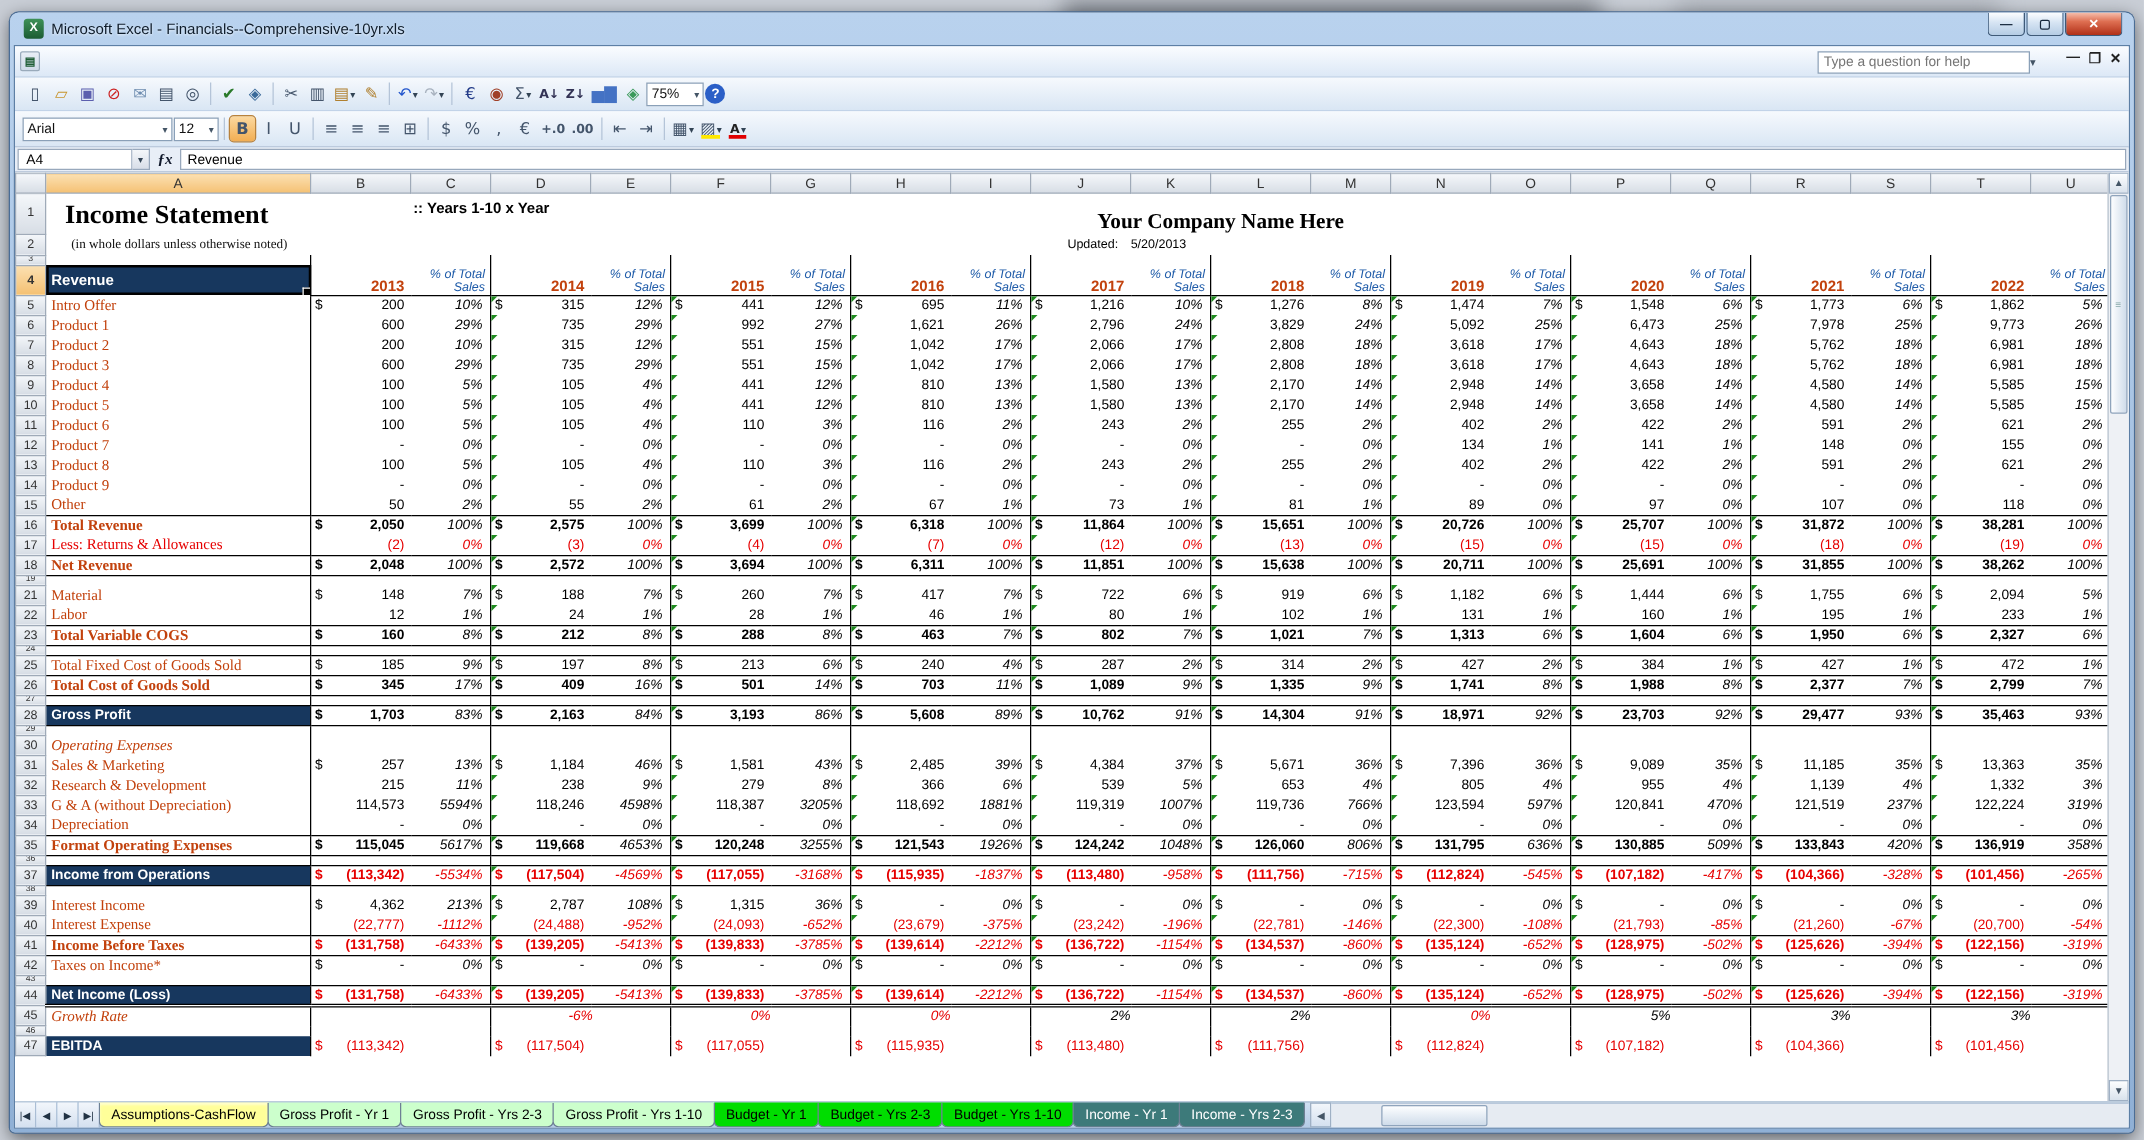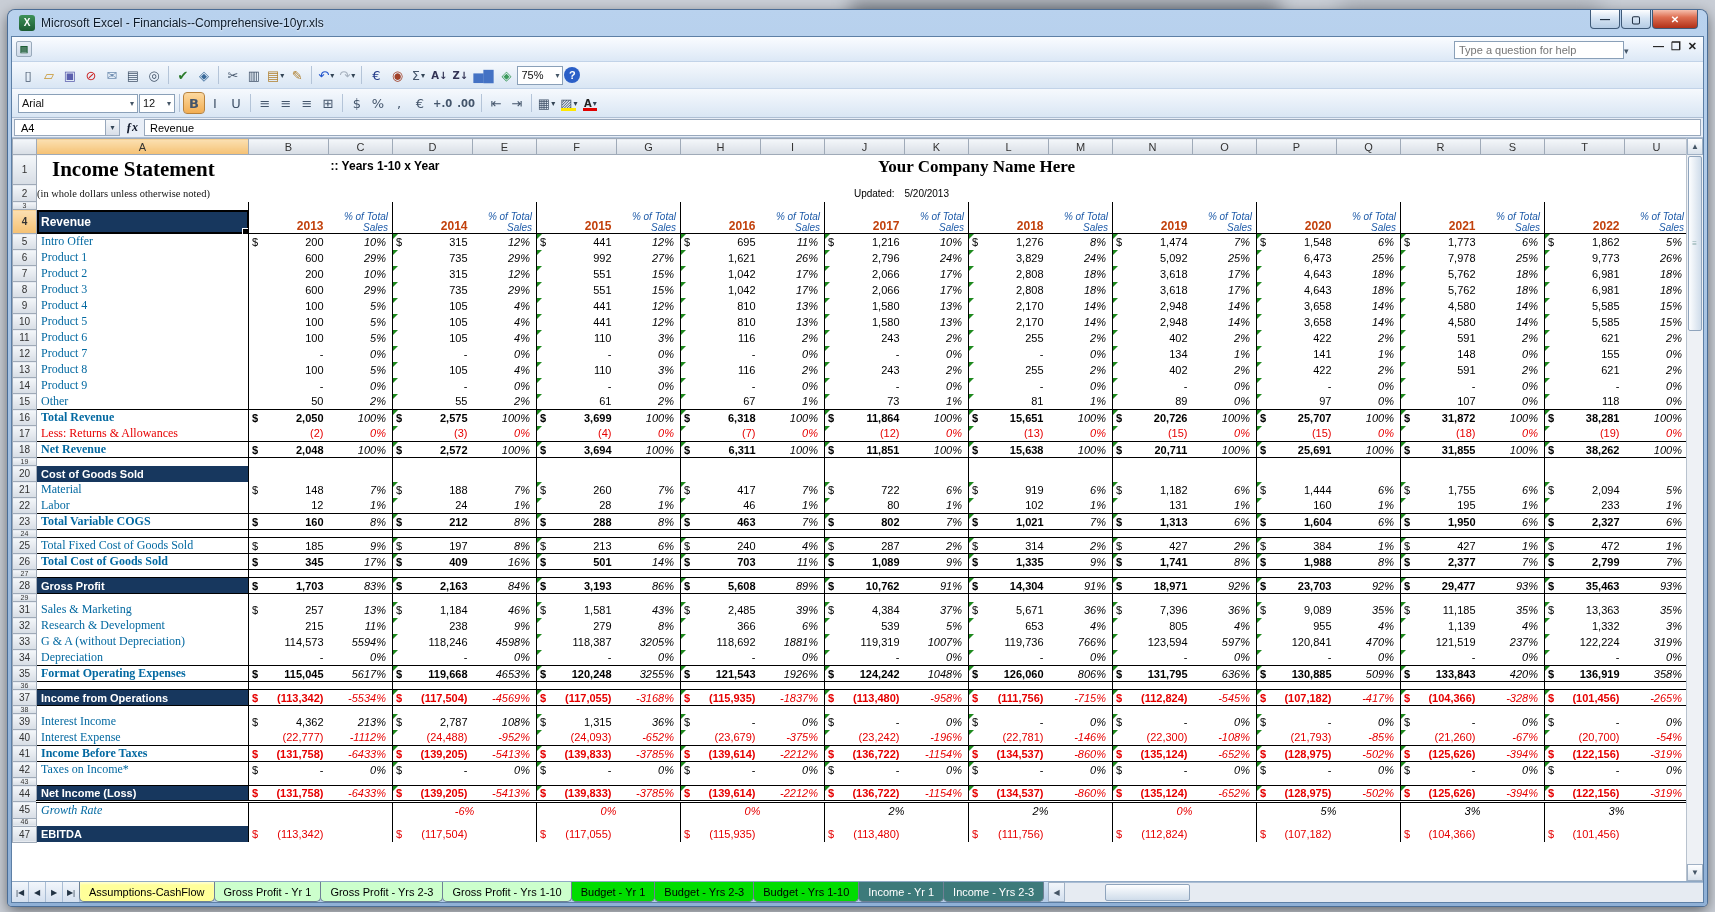--- a/index.html
+++ b/index.html
@@ -62,21 +62,21 @@
   .gridwrap{flex:1;background:#fff;position:relative;overflow:hidden}
   table{border-collapse:collapse;table-layout:fixed;width:1676px}
   td,th{overflow:hidden;white-space:nowrap;padding:0;vertical-align:middle}
   tr{height:16px}
   tr.rt{height:30px}tr.rs{height:17px}tr.rh{height:8px}tr.r4{height:24px}
   .ch{background:linear-gradient(#f4f7fa,#d7dde5);border:1px solid #9faab8;font:11px "Liberation Sans",sans-serif;font-weight:normal;color:#333;text-align:center}
   .ch.selh{background:linear-gradient(#fbe0b2,#f5c173)}
   .rn{background:linear-gradient(#f4f7fa,#d7dde5);border:1px solid #9faab8;font:10px "Liberation Sans",sans-serif;color:#333;text-align:center}
   .rn.selh{background:linear-gradient(#fbe0b2,#f5c173);font-weight:bold}
   .rn.hidn{font-size:7px;line-height:6px}
-  .lab{font:12px "Liberation Serif",serif;color:#0369a1;padding-left:4px}
+  .lab{font:12px "Liberation Serif",serif;color:#c2410c;padding-left:4px}
   .lab.bold{font-weight:bold}
   .lab.it{font-style:italic}
   .lab.red{color:#e60000}
   .lab.navy{background:#17375e;color:#fff;font:bold 11px "Liberation Sans",sans-serif;padding-left:4px}
   .selcell{background:#17375e;color:#fff;font:bold 12px "Liberation Sans",sans-serif;padding-left:4px;outline:2px solid #000;outline-offset:-2px;position:relative}
   .selcell::after{content:"";position:absolute;right:0;bottom:0;width:5px;height:5px;background:#000;border-top:1px solid #fff;border-left:1px solid #fff}
   .yh{color:#c2410c;font:bold 12px "Liberation Sans",sans-serif;text-align:right;padding-right:5px;vertical-align:bottom}
   .ph{color:#1d5aa8;font:italic 10px "Liberation Sans",sans-serif;line-height:11px;text-align:right;padding-right:4px;vertical-align:bottom}
   .val{font:11px "Liberation Sans",sans-serif;text-align:right;padding-right:5px;position:relative}
   .val .ds{float:left;margin-left:3px}
@@ -84,23 +84,23 @@
   .pct{font:italic 11px "Liberation Sans",sans-serif;text-align:right;padding-right:6px}
   .grow{font:italic 11px "Liberation Sans",sans-serif;text-align:center}
   .grp{border-left:1px solid #000}
   .br{border-right:1px solid #000}
   .bt{border-top:1px solid #000}
   .bb{border-bottom:1px solid #000}
   .bb2{border-bottom:3px double #000}
   .red{color:#e60000}
   .tri::before{content:"";position:absolute;left:0;top:0;border-top:5px solid #1e8a1e;border-right:5px solid transparent}
   .tA{font:bold 21px "Liberation Serif",serif;padding-left:15px}
-  .tSub{font:10.5px "Liberation Serif",serif;padding-left:0;color:#111}
+  .tSub{font:10.5px "Liberation Serif",serif;padding-left:20px;color:#111}
   .rangeL{font:bold 12px "Liberation Sans",sans-serif;padding-left:2px;vertical-align:top;padding-top:4px}
-  .compN{font:bold 17px "Liberation Serif",serif;text-align:center;vertical-align:top;padding-top:2px}
+  .compN{font:bold 17px "Liberation Serif",serif;text-align:center;vertical-align:top;padding-top:12px}
   .updL{font:10px "Liberation Sans",sans-serif;text-align:right;padding-right:10px}
   .updD{font:10px "Liberation Sans",sans-serif;text-align:left}
 
   
   .vscroll{position:absolute;top:0;right:0;bottom:0;width:17px;background:#eef1f5;border-left:1px solid #b8c2ce}
   .varr{height:17px;background:linear-gradient(#fdfeff,#d9e2ec);border:1px solid #9fb0c4;display:flex;align-items:center;justify-content:center;font-size:8px;color:#456;cursor:pointer}
   .varr.dn{position:absolute;bottom:0;left:0;right:0}
   .vthumb{position:absolute;top:18px;left:1px;right:1px;height:175px;border:1px solid #8fa4bc;border-radius:2px;
     background:linear-gradient(90deg,#fdfeff,#cfdcea);cursor:grab;display:flex;align-items:center;justify-content:center;color:#8aa;font-size:8px;letter-spacing:1px}
 
@@ -772,44 +772,20 @@
               <td class="grp"></td>
               <td class=""></td>
               <td class="grp"></td>
               <td class=""></td>
               <td class="grp"></td>
               <td class=""></td>
               <td class="grp"></td>
               <td class="br"></td>
             </tr>
             <tr>
-              <td class="rn">20</td>
-              <td class="lab navy">Cost of Goods Sold</td>
-              <td class="grp"></td>
-              <td class=""></td>
-              <td class="grp"></td>
-              <td class=""></td>
-              <td class="grp"></td>
-              <td class=""></td>
-              <td class="grp"></td>
-              <td class=""></td>
-              <td class="grp"></td>
-              <td class=""></td>
-              <td class="grp"></td>
-              <td class=""></td>
-              <td class="grp"></td>
-              <td class=""></td>
-              <td class="grp"></td>
-              <td class=""></td>
-              <td class="grp"></td>
-              <td class=""></td>
-              <td class="grp"></td>
-              <td class="br"></td>
-            </tr>
-            <tr>
               <td class="rn">21</td>
               <td class="lab">Material</td>
               <td class="val grp"><span class="ds">$</span><span class="">148</span></td>
               <td class="pct"><span class="">7%</span></td>
               <td class="val grp tri"><span class="ds">$</span><span class="">188</span></td>
               <td class="pct"><span class="">7%</span></td>
               <td class="val grp tri"><span class="ds">$</span><span class="">260</span></td>
               <td class="pct"><span class="">7%</span></td>
               <td class="val grp tri"><span class="ds">$</span><span class="">417</span></td>
               <td class="pct"><span class="">7%</span></td>
@@ -1012,20 +988,44 @@
               <td class="grp"></td>
               <td class=""></td>
               <td class="grp"></td>
               <td class=""></td>
               <td class="grp"></td>
               <td class=""></td>
               <td class="grp"></td>
               <td class="br"></td>
             </tr>
             <tr>
+              <td class="rn">30</td>
+              <td class="lab it">Operating Expenses</td>
+              <td class="grp"></td>
+              <td class=""></td>
+              <td class="grp"></td>
+              <td class=""></td>
+              <td class="grp"></td>
+              <td class=""></td>
+              <td class="grp"></td>
+              <td class=""></td>
+              <td class="grp"></td>
+              <td class=""></td>
+              <td class="grp"></td>
+              <td class=""></td>
+              <td class="grp"></td>
+              <td class=""></td>
+              <td class="grp"></td>
+              <td class=""></td>
+              <td class="grp"></td>
+              <td class=""></td>
+              <td class="grp"></td>
+              <td class="br"></td>
+            </tr>
+            <tr>
               <td class="rn">31</td>
               <td class="lab">Sales &amp; Marketing</td>
               <td class="val grp"><span class="ds">$</span><span class="">257</span></td>
               <td class="pct"><span class="">13%</span></td>
               <td class="val grp tri"><span class="ds">$</span><span class="">1,184</span></td>
               <td class="pct"><span class="">46%</span></td>
               <td class="val grp tri"><span class="ds">$</span><span class="">1,581</span></td>
               <td class="pct"><span class="">43%</span></td>
               <td class="val grp tri"><span class="ds">$</span><span class="">2,485</span></td>
               <td class="pct"><span class="">39%</span></td>

